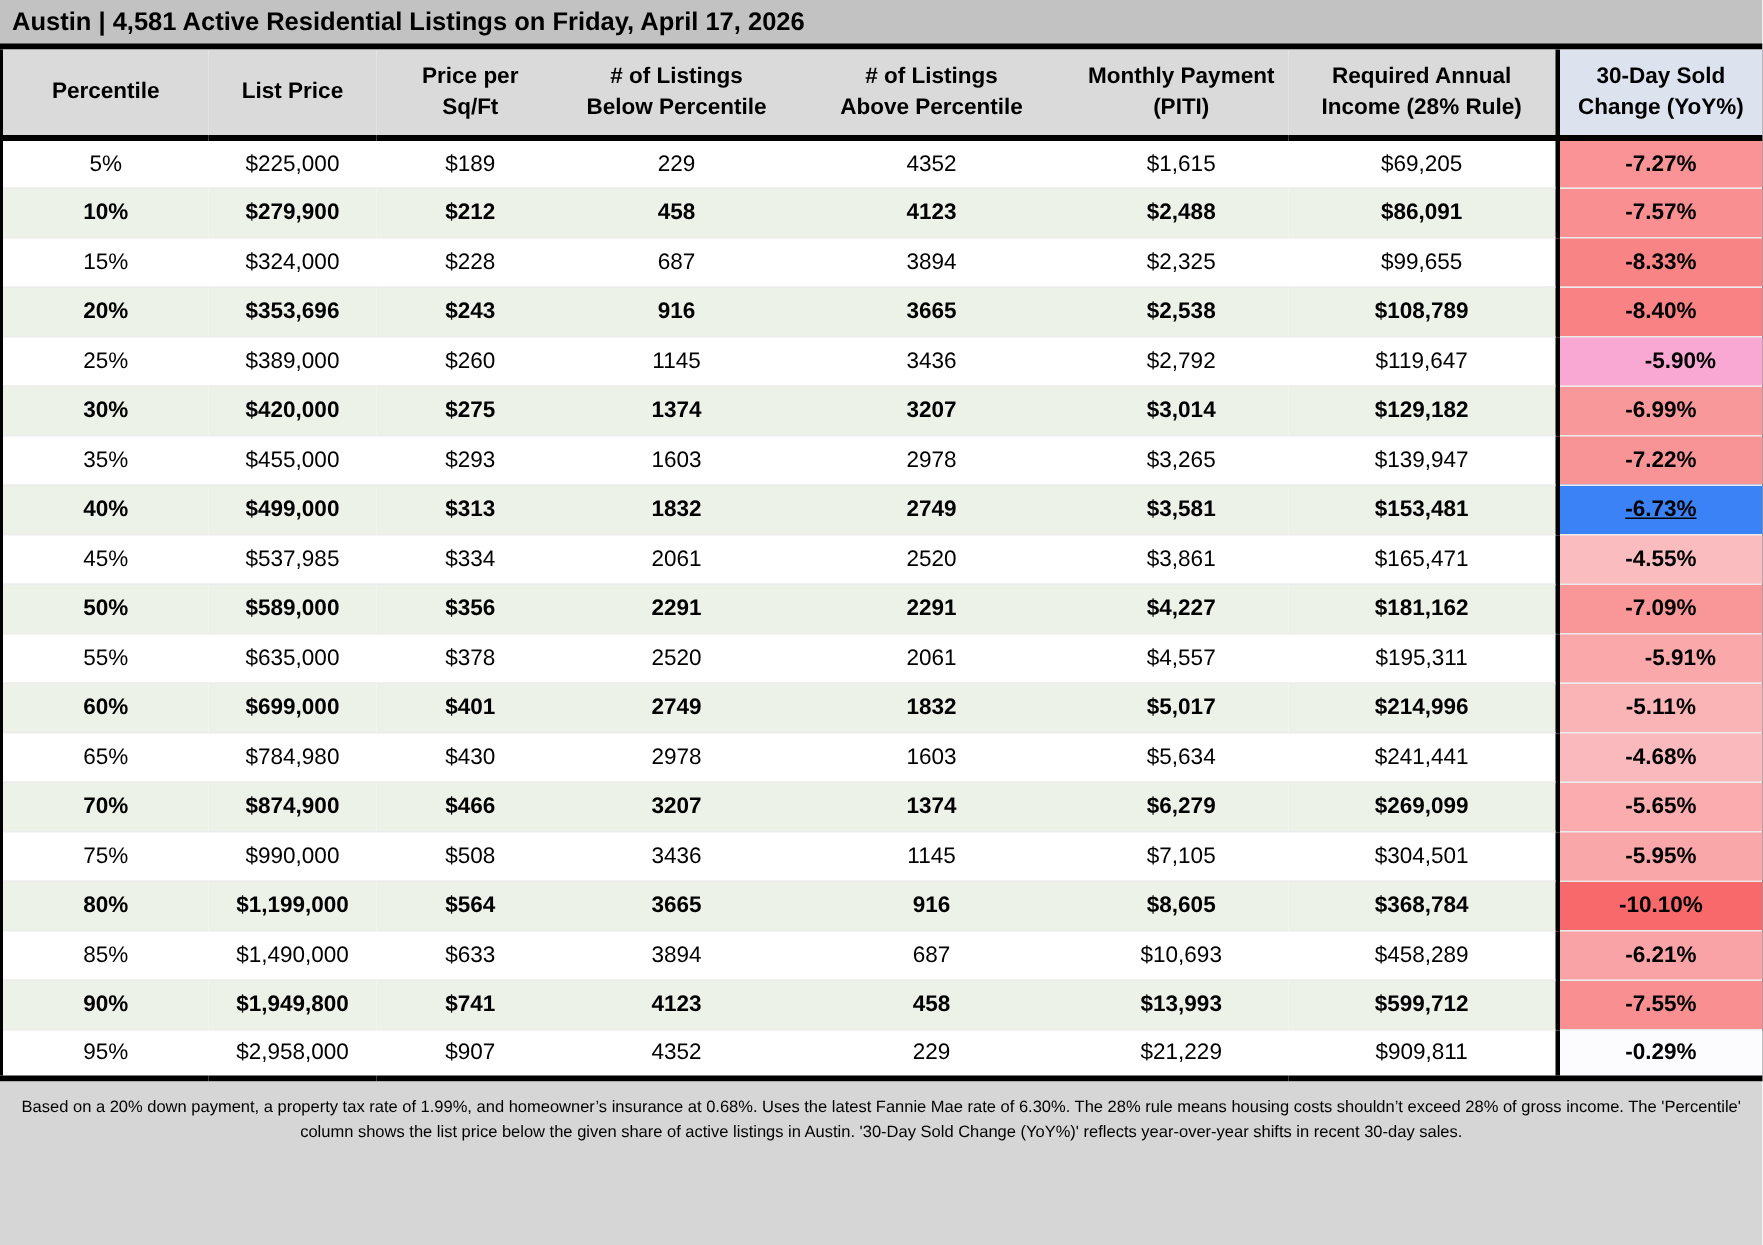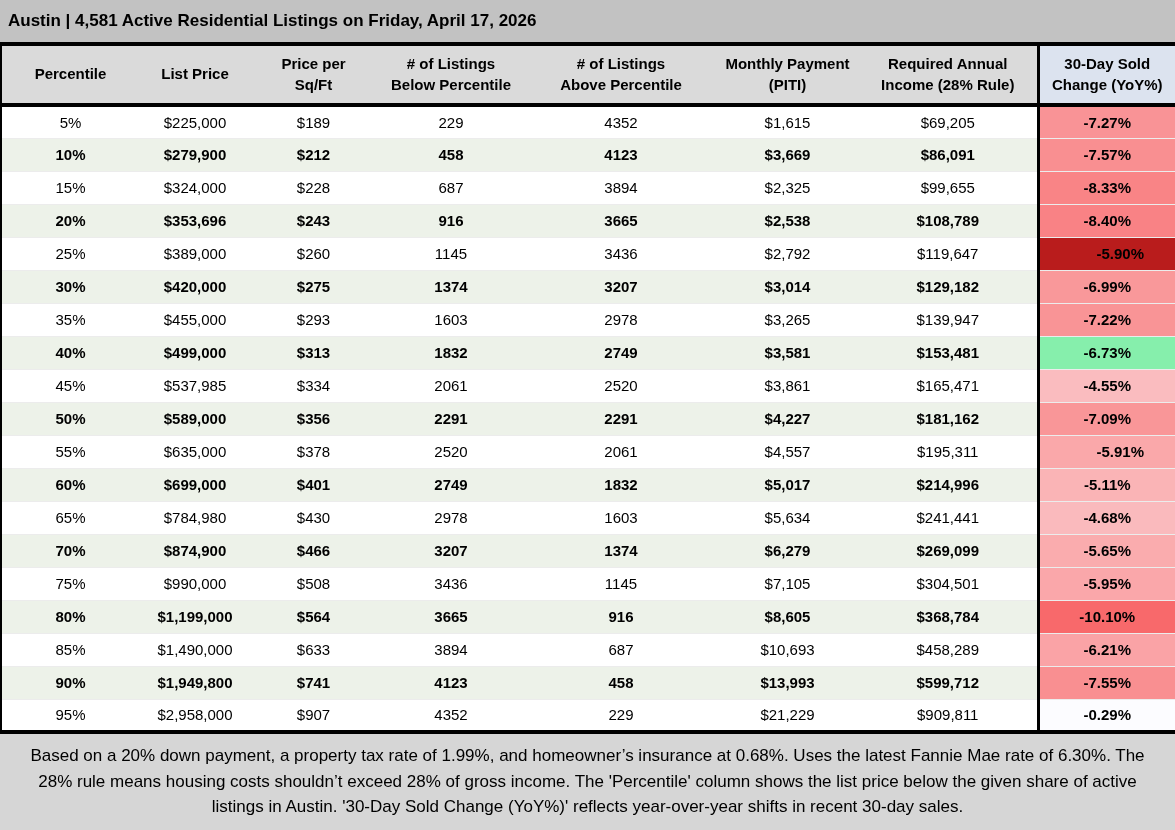--- a/index.html
+++ b/index.html
@@ -6,21 +6,21 @@
   html,body { width:1175px; height:830px; overflow:hidden; }
   body {
     font-family:"Liberation Sans", sans-serif;
     background:#ffffff;
     color:#000;
     display:flex;
     flex-direction:column;
   }
   .title-bar {
     background:#c2c2c2;
-    height:46px;
+    height:33px;
     flex:0 0 auto;
     display:flex;
     align-items:center;
     padding-left:8px;
     font-size:17px;
     font-weight:bold;
     border-bottom:4px solid #000;
   }
   table {
     width:1175px;
@@ -64,21 +64,21 @@
   .col-price_per_sqft  { width:125px; }
   .col-listings_below  { width:150px; }
   .col-listings_above  { width:190px; }
   .col-monthly_payment { width:143px; }
   .col-required_income { width:179px; }
   .col-yoy_change      { width:138px; }
   .footnote {
     flex:1 1 auto;
     background:#d6d6d6;
     text-align:center;
-    font-size:17px;
+    font-size:11px;
     line-height:1.5;
     padding:9px 14px 6px 14px;
   }
 </style>
 </head>
 <body>
 
 <div class="title-bar">
   <span>Austin | 4,581 Active Residential Listings on Friday, April 17, 2026</span>
 </div>
@@ -112,21 +112,21 @@
         <td class="col-monthly_payment">$1,615</td>
         <td class="col-required_income">$69,205</td>
         <td class="col-yoy_change" style="background: rgb(249, 147, 150);">-7.27%</td>
       </tr>
       <tr class="band">
         <td class="col-percentile">10%</td>
         <td class="col-list_price">$279,900</td>
         <td class="col-price_per_sqft">$212</td>
         <td class="col-listings_below">458</td>
         <td class="col-listings_above">4123</td>
-        <td class="col-monthly_payment">$3,669</td>
+        <td class="col-monthly_payment">$2,488</td>
         <td class="col-required_income">$86,091</td>
         <td class="col-yoy_change" style="background: rgb(249, 143, 145);">-7.57%</td>
       </tr>
       <tr>
         <td class="col-percentile">15%</td>
         <td class="col-list_price">$324,000</td>
         <td class="col-price_per_sqft">$228</td>
         <td class="col-listings_below">687</td>
         <td class="col-listings_above">3894</td>
         <td class="col-monthly_payment">$2,325</td>
@@ -144,21 +144,21 @@
         <td class="col-yoy_change" style="background: rgb(249, 130, 133);">-8.40%</td>
       </tr>
       <tr>
         <td class="col-percentile">25%</td>
         <td class="col-list_price">$389,000</td>
         <td class="col-price_per_sqft">$260</td>
         <td class="col-listings_below">1145</td>
         <td class="col-listings_above">3436</td>
         <td class="col-monthly_payment">$2,792</td>
         <td class="col-required_income">$119,647</td>
-        <td class="col-yoy_change" style="background: #b91c1c; padding-left: 28px;">-5.90%</td>
+        <td class="col-yoy_change" style="background: #f9a8d4; padding-left: 28px;">-5.90%</td>
       </tr>
       <tr class="band">
         <td class="col-percentile">30%</td>
         <td class="col-list_price">$420,000</td>
         <td class="col-price_per_sqft">$275</td>
         <td class="col-listings_below">1374</td>
         <td class="col-listings_above">3207</td>
         <td class="col-monthly_payment">$3,014</td>
         <td class="col-required_income">$129,182</td>
         <td class="col-yoy_change" style="background: rgb(249, 152, 154);">-6.99%</td>
@@ -174,21 +174,21 @@
         <td class="col-yoy_change" style="background: rgb(249, 148, 150);">-7.22%</td>
       </tr>
       <tr class="band">
         <td class="col-percentile">40%</td>
         <td class="col-list_price">$499,000</td>
         <td class="col-price_per_sqft">$313</td>
         <td class="col-listings_below">1832</td>
         <td class="col-listings_above">2749</td>
         <td class="col-monthly_payment">$3,581</td>
         <td class="col-required_income">$153,481</td>
-        <td class="col-yoy_change" style="background: #86efac;">-6.73%</td>
+        <td class="col-yoy_change" style="background: #3b82f6; text-decoration: underline;">-6.73%</td>
       </tr>
       <tr>
         <td class="col-percentile">45%</td>
         <td class="col-list_price">$537,985</td>
         <td class="col-price_per_sqft">$334</td>
         <td class="col-listings_below">2061</td>
         <td class="col-listings_above">2520</td>
         <td class="col-monthly_payment">$3,861</td>
         <td class="col-required_income">$165,471</td>
         <td class="col-yoy_change" style="background: rgb(250, 188, 191); margin-top: 44px;">-4.55%</td>

